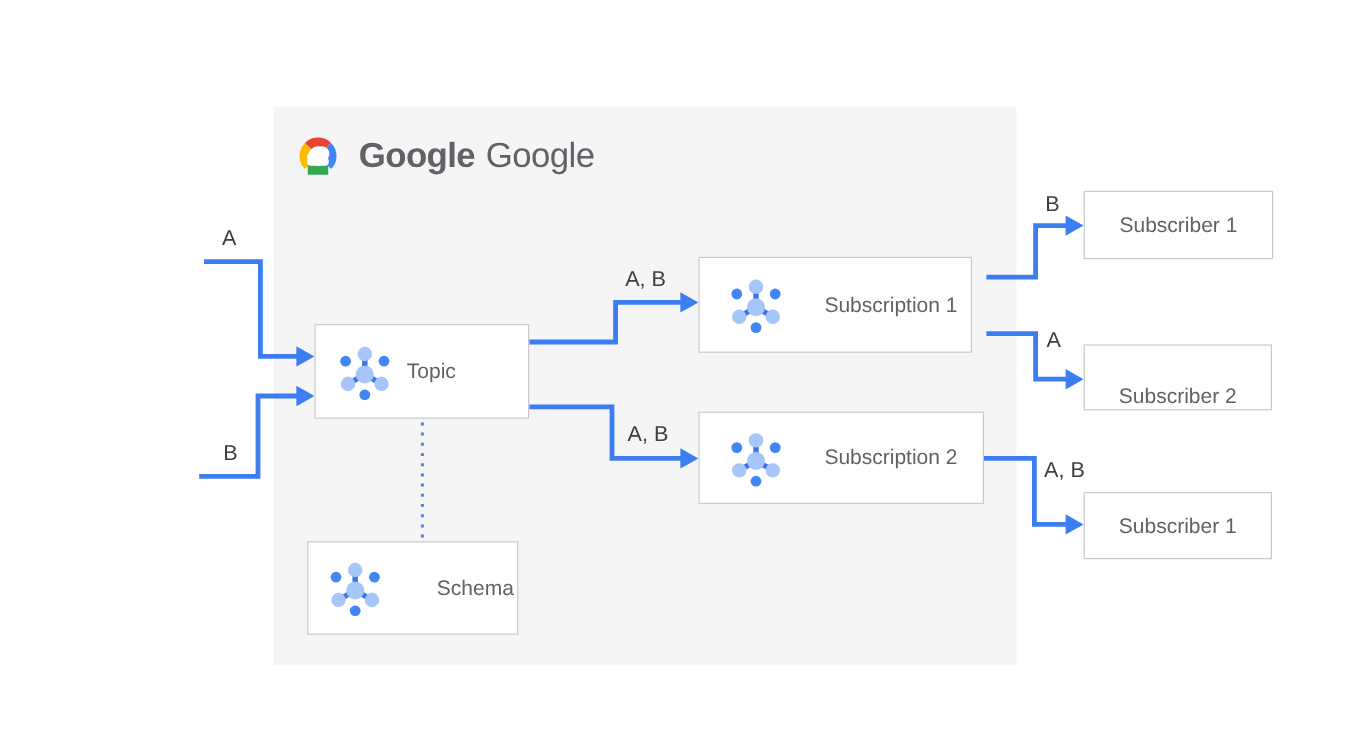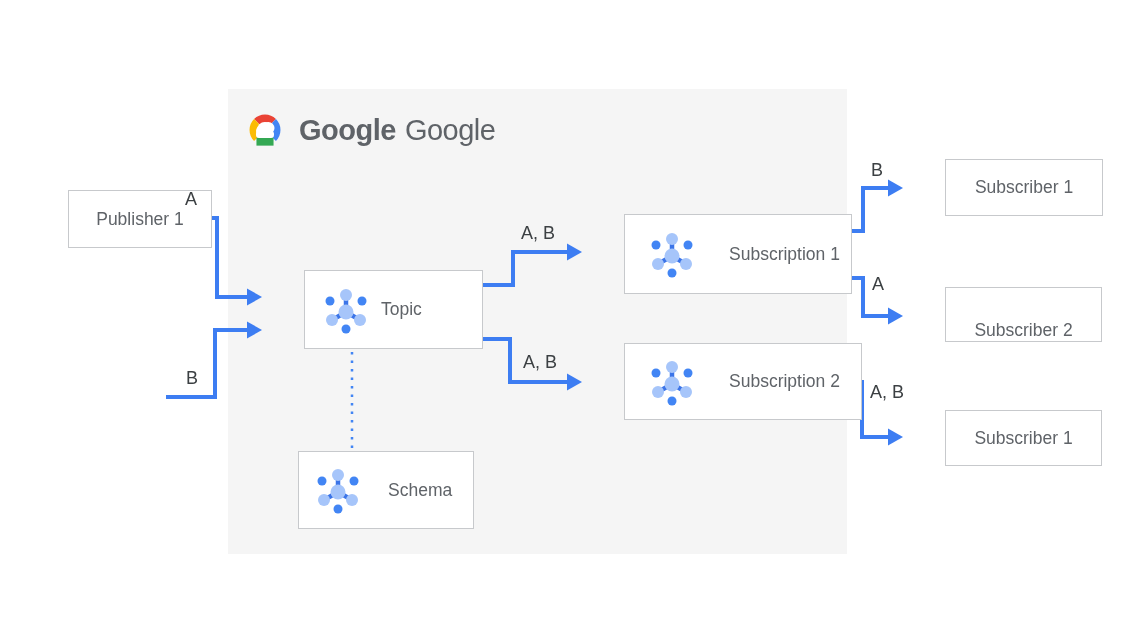--- a/index.html
+++ b/index.html
@@ -14,28 +14,28 @@
   .gcp-logo{
     position:absolute;left:242px;top:111px;display:flex;align-items:center;gap:11px;
   }
   .gcp-logo .logo-text{font-size:29px;color:#5F6368;letter-spacing:-0.5px;display:flex;gap:9px;align-items:baseline;}
   .gcp-logo .word-google{font-weight:600;}
   .gcp-logo .word-cloud{font-weight:400;}
   svg.edges{position:absolute;left:0;top:0;width:1122px;height:629px;pointer-events:none;}
 
   .node{
     position:absolute;background:#ffffff;border:1px solid #C7C9CC;
-    display:flex;align-items:center;color:#5F6368;font-size:17.5px;box-sizing:border-box;margin-left:42px;
+    display:flex;align-items:center;color:#5F6368;font-size:17.5px;box-sizing:border-box;
   }
   .node.centered{justify-content:center;}
   .node .pubsub{flex:0 0 auto;}
   #n-publisher1{left:26px;top:190px;width:144px;height:58px;}
   #n-publisher2{left:22px;top:372px;width:144px;height:57px;}
   #n-topic{left:262px;top:270px;width:179px;height:79px;padding-left:16px;gap:10px;}
-  #n-schema{left:256px;top:451px;width:176px;height:78px;padding-left:14px;gap:25px;}
+  #n-schema{left:256px;top:451px;width:176px;height:78px;padding-left:14px;gap:43px;}
   #n-subscription1{left:582px;top:214px;width:228px;height:80px;padding-left:22px;gap:32px;}
   #n-subscription2{left:582px;top:343px;width:238px;height:77px;padding-left:22px;gap:32px;}
   #n-subscriber1{left:903px;top:159px;width:158px;height:57px;}
   #n-subscriber2{left:903px;top:287px;width:157px;height:55px;align-items:flex-end;}
   #n-subscriber3{left:903px;top:410px;width:157px;height:56px;}
 
   .elabel{
     position:absolute;transform:translate(-50%,-50%);
     font-size:18px;color:#3C4043;white-space:nowrap;
   }
@@ -107,23 +107,20 @@
       <polygon points="247,321.5 247,338.5 262,330"></polygon>
       <polygon points="567,243.5 567,260.5 582,252"></polygon>
       <polygon points="567,373.5 567,390.5 582,382"></polygon>
       <polygon points="888,179.5 888,196.5 903,188"></polygon>
       <polygon points="888,307.5 888,324.5 903,316"></polygon>
       <polygon points="888,428.5 888,445.5 903,437"></polygon>
     </g>
     <path d="M352 352 L352 449" stroke="#4285F4" stroke-width="2.5" stroke-dasharray="2.5 6"></path>
   </svg>
 
-  <div class="node centered" id="n-publisher1">
-    <span>Publisher 1</span>
-  </div>
 
 
   <div class="node" id="n-topic">
     <svg class="pubsub" width="50" height="50">
         <use href="#pubsub-sym"></use>
       </svg>
     <span>Topic</span>
   </div>
 
   <div class="node" id="n-schema">

